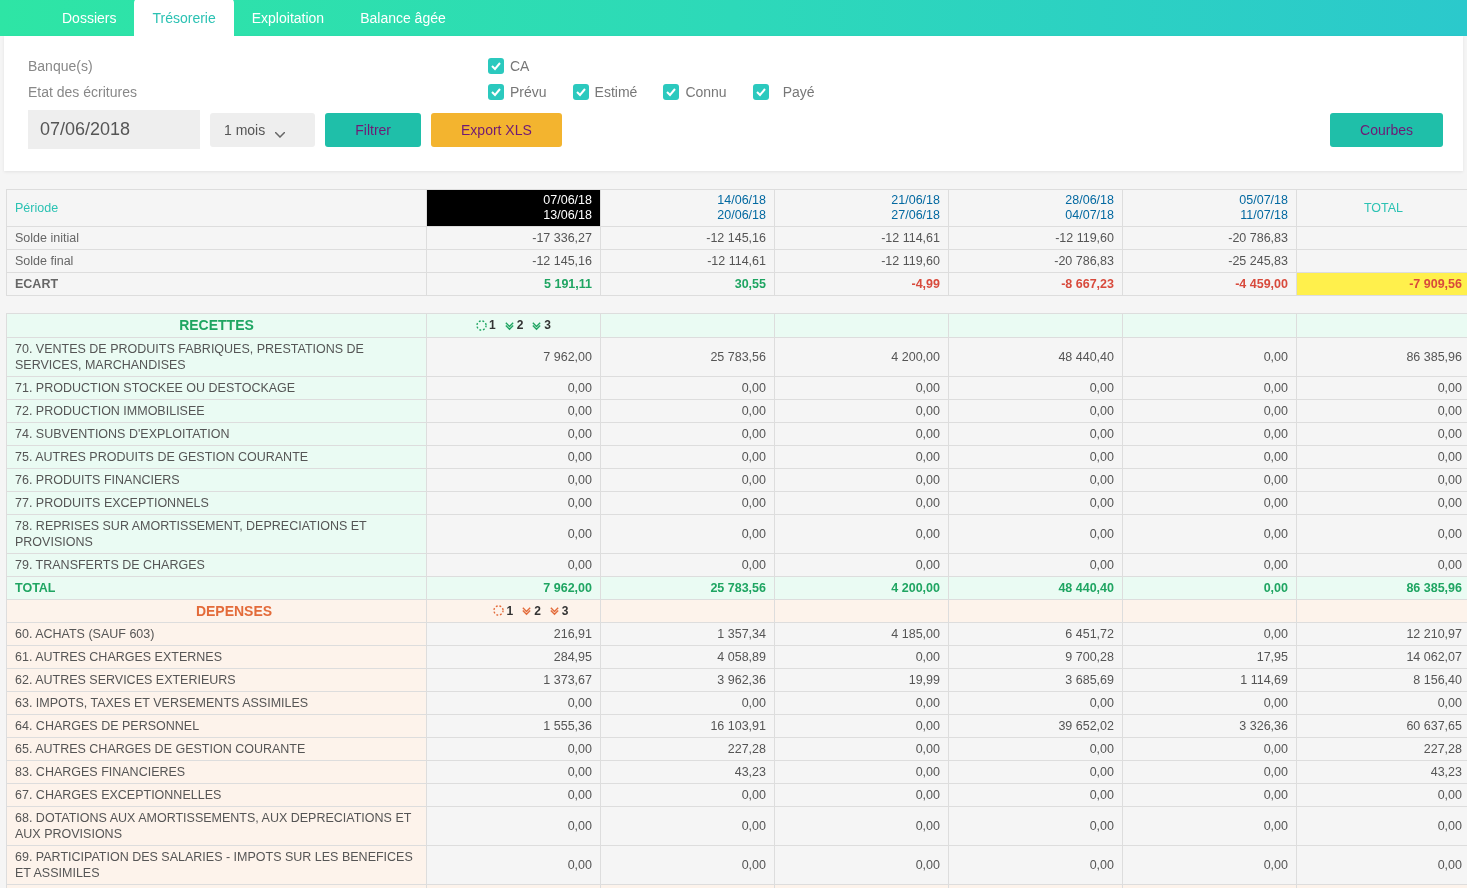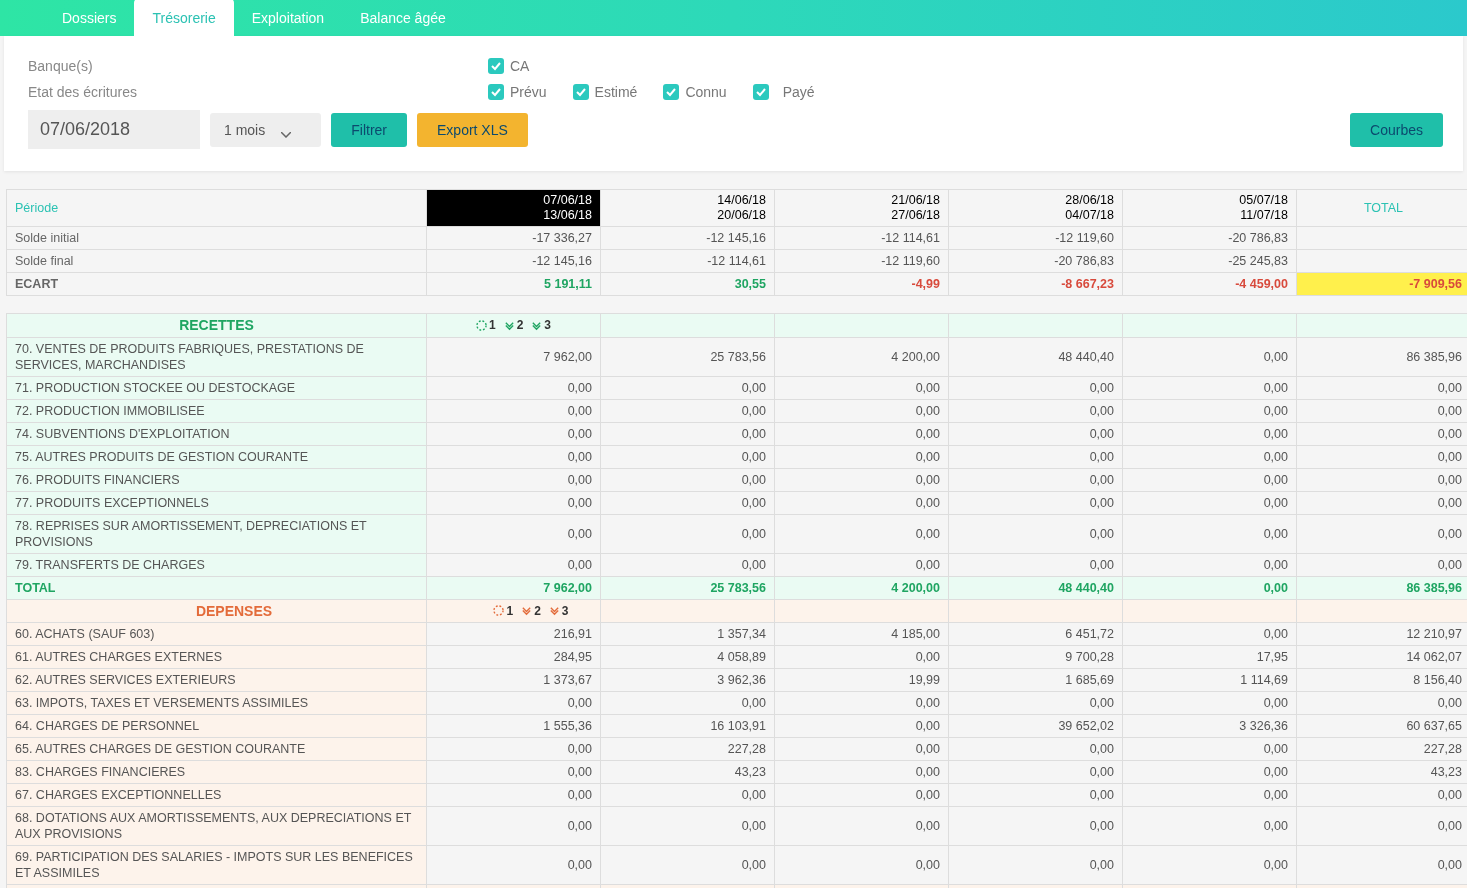--- a/index.html
+++ b/index.html
@@ -13,34 +13,34 @@
   .filter-row { display: flex; align-items: center; margin-bottom: 10px; }
   .filter-row:last-child { margin-bottom: 0; }
   .filter-label { width: 460px; color: #888; font-size: 14px; }
   .filter-controls { display: flex; align-items: center; gap: 10px; flex: 1; }
 
   .checkbox { width: 16px; height: 16px; background: #2bc9be; border-radius: 3px; display: inline-flex; align-items: center; justify-content: center; cursor: pointer; }
   .checkbox svg { width: 10px; height: 10px; }
   .chk-label { color: #777; font-size: 14px; margin-left: 6px; margin-right: 16px; }
 
   .input-date { background: #eee; border: none; padding: 9px 12px; font-size: 18px; color: #555; width: 172px; }
-  .select-months { background: #eee; border: none; padding: 9px 30px 9px 14px; font-size: 14px; color: #555; cursor: pointer; position: relative; border-radius: 3px; display: flex; align-items: flex-end; gap: 16px;}
+  .select-months { background: #eee; border: none; padding: 9px 30px 9px 14px; font-size: 14px; color: #555; cursor: pointer; position: relative; border-radius: 3px; display: flex; align-items: flex-end; gap: 10px;}
   .chev { width: 10px; height: 6px; }
 
-  .btn { padding: 9px 20px; border: none; border-radius: 3px; font-size: 14px; color: #0c4a6e; cursor: pointer; }
+  .btn { padding: 9px 30px; border: none; border-radius: 3px; font-size: 14px; color: #701a75; cursor: pointer; }
   .btn-filter { background: #1fbfa9; }
   .btn-xls { background: #f3b42f; }
   .btn-curves { background: #1fbfa9; margin-left: auto; }
 
   .table-wrap { margin: 18px 6px 0; }
   table { border-collapse: collapse; width: 100%; table-layout: fixed; }
   th, td { border: 1px solid #ddd; padding: 3px 8px; font-size: 12.5px; text-align: right; height: 18px; line-height: 16px; }
   th:first-child, td:first-child { text-align: left; }
   th.periode-head { text-align: left; color: #2bc2b3; font-weight: normal; }
-  th.date-head { color: #000000; font-weight: normal; line-height: 15px; }
+  th.date-head { color: #0369a1; font-weight: normal; line-height: 15px; }
   th.date-head.active { background: #000; color: #fff; }
   th.total-head { color: #2bc2b3; font-weight: normal; text-align:center;}
 
   td.label { color: #666; }
   td.bold { font-weight: bold; }
   .section-header td { background: #eafbf3; color: #1fa562; font-weight: bold; font-size: 14px; text-align: center; }
   .section-header.dep td { background: #fdf3eb; color: #e36b3a; padding-left: 43px; }
   .row-green td.label { background: #eafbf3; color:#555;}
   .row-green td { }
   .row-orange td.label { background: #fdf3eb; color:#555;}
@@ -357,21 +357,21 @@
           <td>0,00</td>
           <td>9 700,28</td>
           <td>17,95</td>
           <td>14 062,07</td>
         </tr>
         <tr class="row-orange">
           <td class="label">62. AUTRES SERVICES EXTERIEURS</td>
           <td>1 373,67</td>
           <td>3 962,36</td>
           <td>19,99</td>
-          <td>1 685,69</td>
+          <td>3 685,69</td>
           <td>1 114,69</td>
           <td>8 156,40</td>
         </tr>
         <tr class="row-orange">
           <td class="label">63. IMPOTS, TAXES ET VERSEMENTS ASSIMILES</td>
           <td>0,00</td>
           <td>0,00</td>
           <td>0,00</td>
           <td>0,00</td>
           <td>0,00</td>

